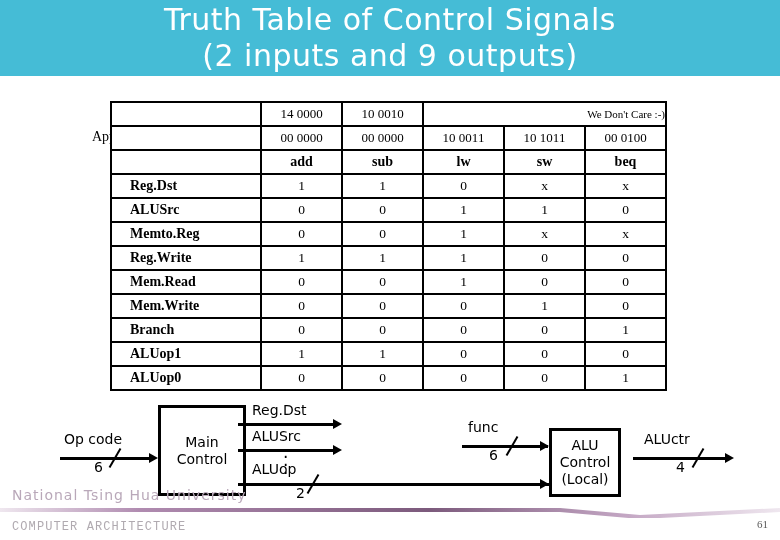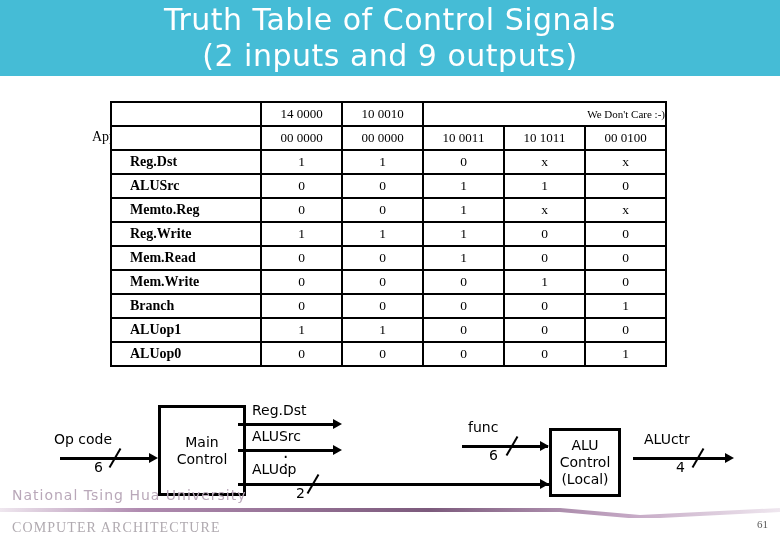--- a/index.html
+++ b/index.html
@@ -188,22 +188,22 @@
     left: 0;
     top: 506px;
     width: 780px;
     height: 12px;
     overflow: hidden;
   }
   .footer-sub {
     position: absolute;
     left: 12px;
     top: 520px;
-    font-family: Liberation Serif, serif;
-    font-size: 14px;
+    font-family: Liberation Mono, monospace;
+    font-size: 12px;
     color: #b0aab0;
     letter-spacing: 1.1px;
   }
   .pagenum {
     position: absolute;
     right: 12px;
     top: 518px;
     font-family: "Liberation Serif", serif;
     font-size: 11px;
     color: #5a5a5a;
@@ -244,20 +244,28 @@
         <td class="dontcare" colspan="3">We Don't Care :-)</td>
       </tr>
       <tr>
         <td class="sig blank"></td>
         <td class="code">00 0000</td>
         <td class="code">00 0000</td>
         <td class="code">10 0011</td>
         <td class="code">10 1011</td>
         <td class="code">00 0100</td>
       </tr>
+      <tr>
+        <td class="sig blank"></td>
+        <td class="inst">add</td>
+        <td class="inst">sub</td>
+        <td class="inst">lw</td>
+        <td class="inst">sw</td>
+        <td class="inst">beq</td>
+      </tr>
 
       <tr>
         <td class="sig">Reg.Dst</td>
         <td class="val">1</td>
         <td class="val">1</td>
         <td class="val">0</td>
         <td class="val">x</td>
         <td class="val">x</td>
       </tr>
       <tr>
@@ -323,21 +331,21 @@
         <td class="val">0</td>
         <td class="val">0</td>
         <td class="val">1</td>
       </tr>
     </tbody>
   </table>
 </div>
 
 <div class="diagram">
 
-  <div class="dlabel" style="left:54px; top:36px;">Op code</div>
+  <div class="dlabel" style="left:64px; top:36px;">Op code</div>
   <div class="line" style="left:60px; top:62px; width:92px;"></div>
   <div class="arrowhead" style="left:149px; top:58px;"></div>
   <div class="slash" style="left:114px; top:52px;"></div>
   <div class="dnum" style="left:94px; top:64px;">6</div>
 
   <div class="box main">
     <div>
       <span>Main</span><br>
       <span>Control</span>
     </div>

